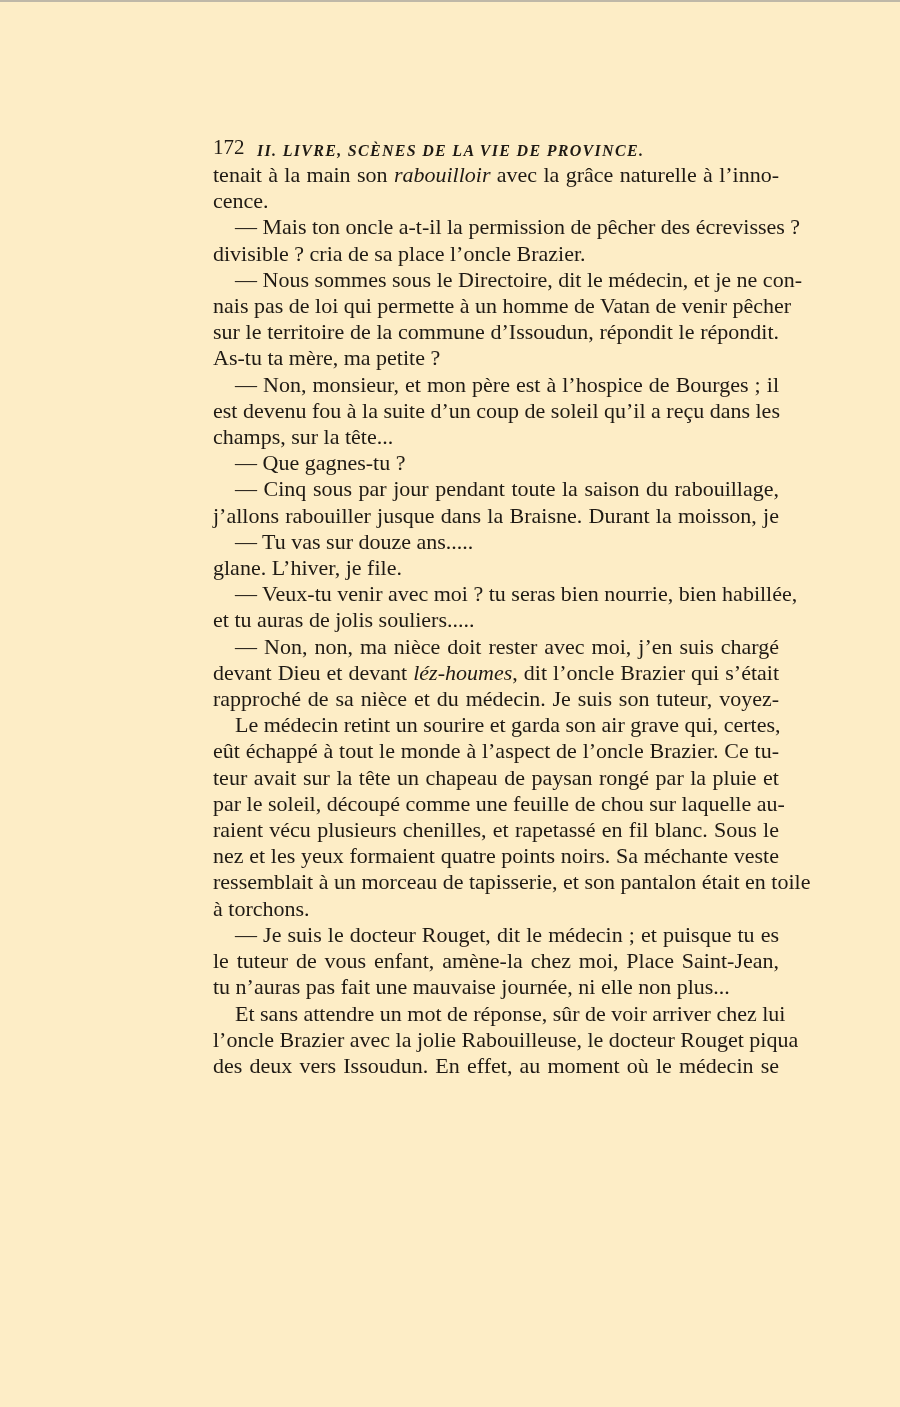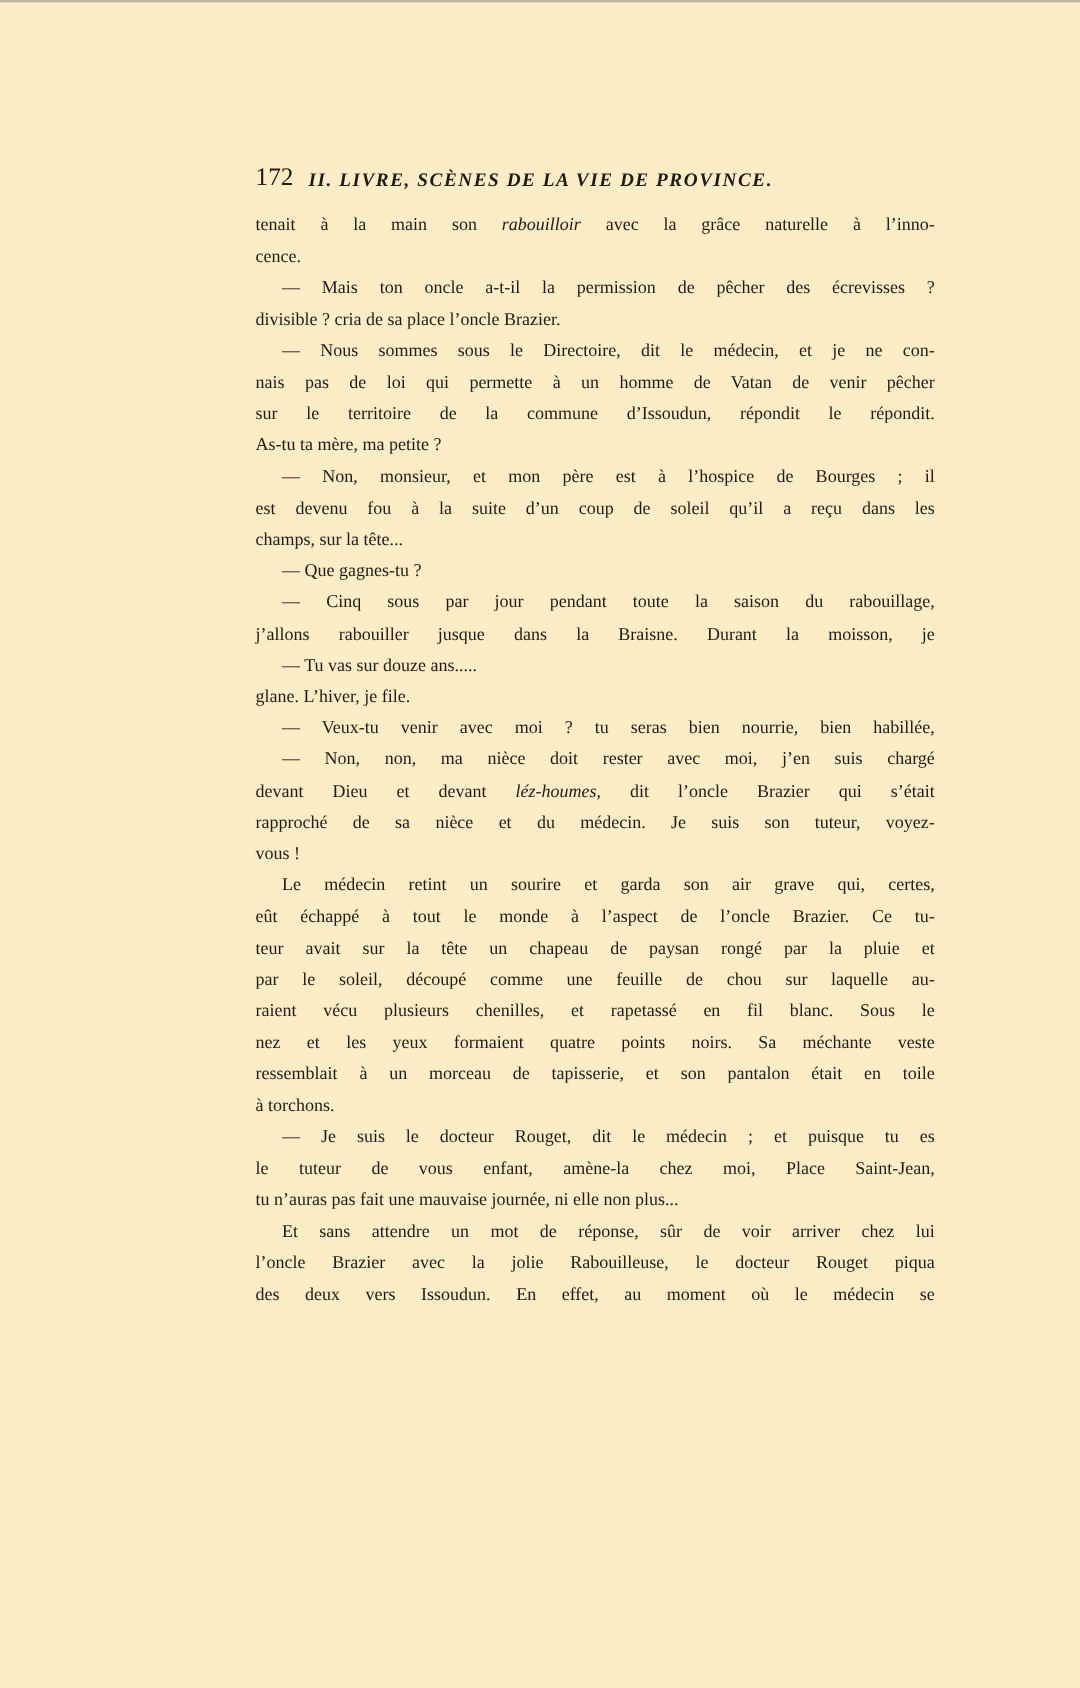--- a/index.html
+++ b/index.html
@@ -39,24 +39,24 @@
     width: 44px;
     letter-spacing: 0;
   }
   .running-head {
     font-weight: bold;
     font-size: 16px;
     letter-spacing: 1.3px;
     font-style: italic;
   }
   .text {
-    font-size: 15px;
+    font-size: 22px;
     line-height: 26.2px;
     text-align: justify;
-    margin-top: 15px;
+    margin-top: 2px;
   }
   .it {
     font-style: italic;
   }
   .line {
     display: block;
     text-align: justify;
     text-align-last: justify;
     white-space: nowrap;
   }
@@ -88,24 +88,24 @@
       <span class="line last"><span>As-tu ta mère, ma petite ?</span></span>
       <span class="line ind"><span>— Non, monsieur, et mon père est à l’hospice de Bourges ; il</span></span>
       <span class="line"><span>est devenu fou à la suite d’un coup de soleil qu’il a reçu dans les</span></span>
       <span class="line last"><span>champs, sur la tête...</span></span>
       <span class="line last ind"><span>— Que gagnes-tu ?</span></span>
       <span class="line ind"><span>— Cinq sous par jour pendant toute la saison du rabouillage,</span></span>
       <span class="line"><span>j’allons rabouiller jusque dans la Braisne. Durant la moisson, je</span></span>
       <span class="line last ind"><span>— Tu vas sur douze ans.....</span></span>
       <span class="line last"><span>glane. L’hiver, je file.</span></span>
       <span class="line ind"><span>— Veux-tu venir avec moi ? tu seras bien nourrie, bien habillée,</span></span>
+      <span class="line last"><span>et tu auras de jolis souliers.....</span></span>
       <span class="line ind"><span>— Non, non, ma nièce doit rester avec moi, j’en suis chargé</span></span>
       <span class="line"><span>devant Dieu et devant </span><span class="it">léz-houmes</span><span>, dit l’oncle Brazier qui s’était</span></span>
       <span class="line"><span>rapproché de sa nièce et du médecin. Je suis son tuteur, voyez-</span></span>
-      <span class="line last"><span>vous !</span></span>
       <span class="line ind"><span>Le médecin retint un sourire et garda son air grave qui, certes,</span></span>
       <span class="line"><span>eût échappé à tout le monde à l’aspect de l’oncle Brazier. Ce tu-</span></span>
       <span class="line"><span>teur avait sur la tête un chapeau de paysan rongé par la pluie et</span></span>
       <span class="line"><span>par le soleil, découpé comme une feuille de chou sur laquelle au-</span></span>
       <span class="line"><span>raient vécu plusieurs chenilles, et rapetassé en fil blanc. Sous le</span></span>
       <span class="line"><span>nez et les yeux formaient quatre points noirs. Sa méchante veste</span></span>
       <span class="line"><span>ressemblait à un morceau de tapisserie, et son pantalon était en toile</span></span>
       <span class="line last"><span>à torchons.</span></span>
       <span class="line ind"><span>— Je suis le docteur Rouget, dit le médecin ; et puisque tu es</span></span>
       <span class="line"><span>le tuteur de vous enfant, amène-la chez moi, Place Saint-Jean,</span></span>

